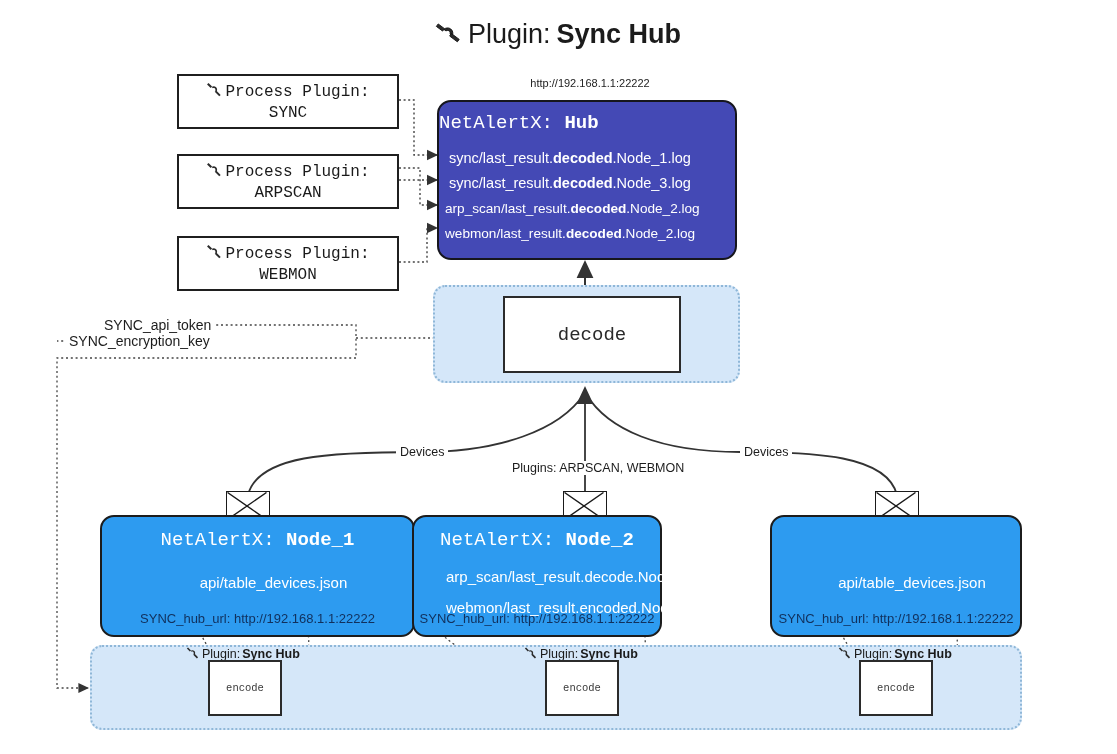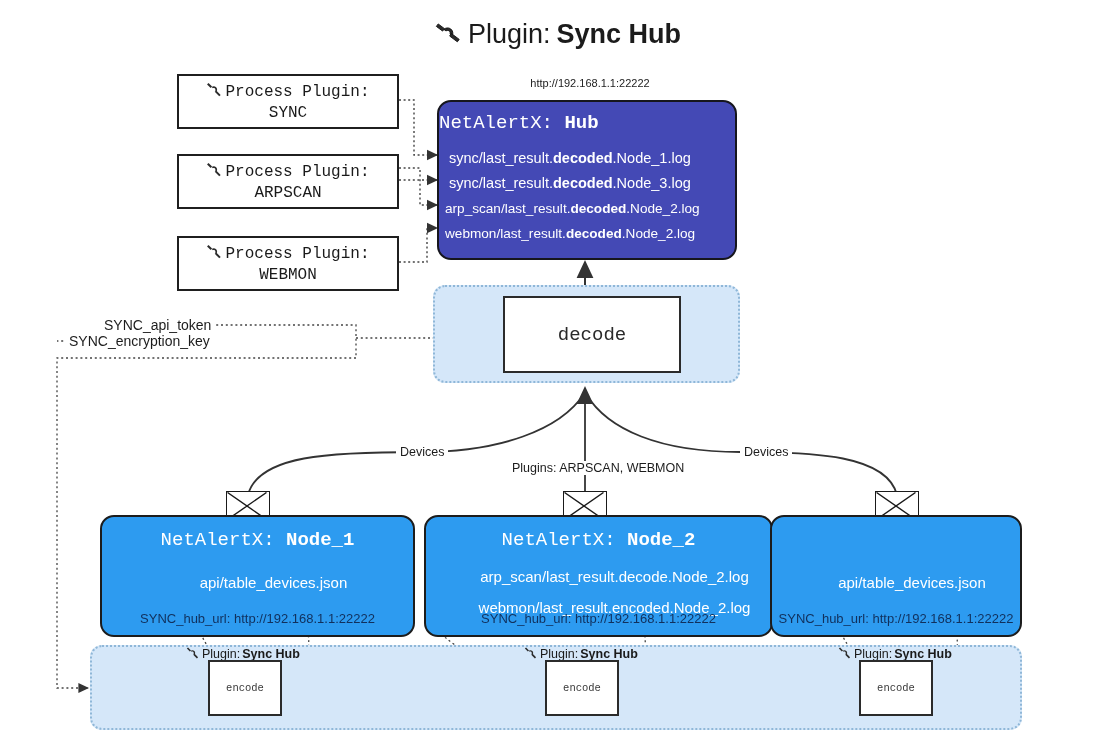--- a/index.html
+++ b/index.html
@@ -229,21 +229,21 @@
   <div class="abs node" style="left:90px;top:515px;width:315px;height:122px;margin-left:10px;">
     <div class="node-title">
       <span>NetAlertX: </span><b>Node_1</b>
     </div>
     <div class="node-lines">
       <div class="node-line">api/table_devices.json</div>
     </div>
     <div class="node-url">SYNC_hub_url: http://192.168.1.1:22222</div>
   </div>
 
-  <div class="abs node" style="left:424px;top:515px;width:349px;height:122px;">
+  <div class="abs node" style="left:412px;top:515px;width:250px;height:122px;">
     <div class="node-title">
       <span>NetAlertX: </span><b>Node_2</b>
     </div>
     <div class="node-lines" style="top:44px;">
       <div class="node-line">arp_scan/last_result.decode.Node_2.log</div>
       <div class="node-line">webmon/last_result.encoded.Node_2.log</div>
     </div>
     <div class="node-url">SYNC_hub_url: http://192.168.1.1:22222</div>
   </div>
 

